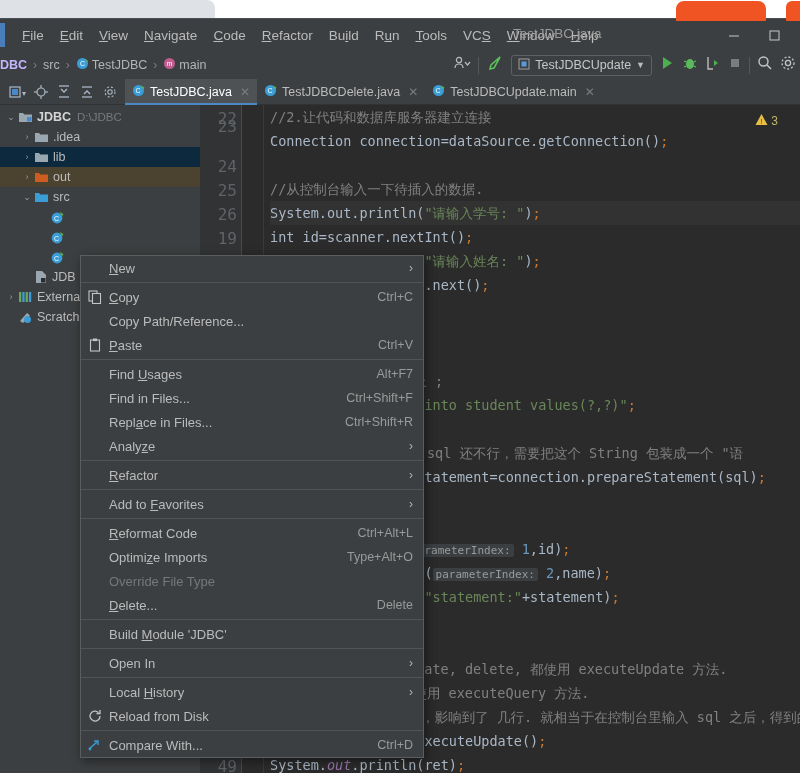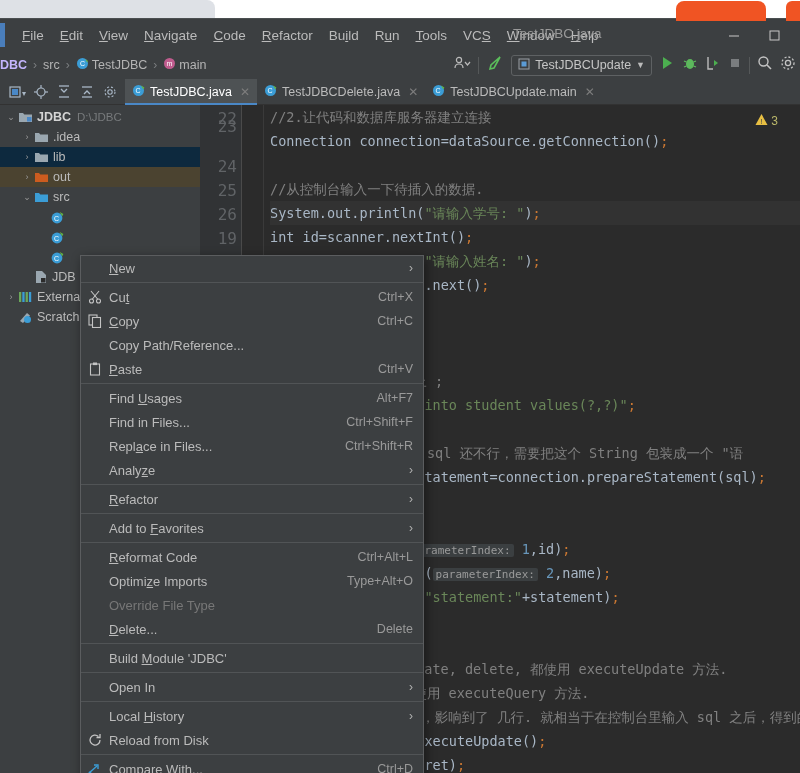--- a/index.html
+++ b/index.html
@@ -535,32 +535,20 @@
 
       <div class="ctxmenu" id="ctxmenu">
           <div class="mi">
             <span class="mlabel"><span class="mn">N</span>ew</span>
             <span class="sub">›</span>
           </div>
           <div class="msep"></div>
           <div class="mi">
             <span class="mico">
               <svg width="14" height="14" viewBox="0 0 14 14">
-                <circle cx="3.5" cy="11" r="2" fill="none" stroke="#c4c4c4" stroke-width="1.1"></circle>
-                <circle cx="10.5" cy="11" r="2" fill="none" stroke="#c4c4c4" stroke-width="1.1"></circle>
-                <line x1="3" y1="1" x2="10" y2="9.5" stroke="#c4c4c4" stroke-width="1.1"></line>
-                <line x1="11" y1="1" x2="4" y2="9.5" stroke="#c4c4c4" stroke-width="1.1"></line>
-              </svg>
-            </span>
-            <span class="mlabel">Cu<span class="mn">t</span></span>
-            <span class="accel">Ctrl+X</span>
-          </div>
-          <div class="mi">
-            <span class="mico">
-              <svg width="14" height="14" viewBox="0 0 14 14">
                 <rect x="1" y="1" width="8" height="10" fill="none" stroke="#c4c4c4" stroke-width="1.1"></rect>
                 <rect x="4.5" y="3.5" width="8" height="10" fill="#3c3f41" stroke="#c4c4c4" stroke-width="1.1"></rect>
               </svg>
             </span>
             <span class="mlabel"><span class="mn">C</span>opy</span>
             <span class="accel">Ctrl+C</span>
           </div>
           <div class="mi">
             <span class="mlabel">Copy Path/Reference...</span>
           </div>

